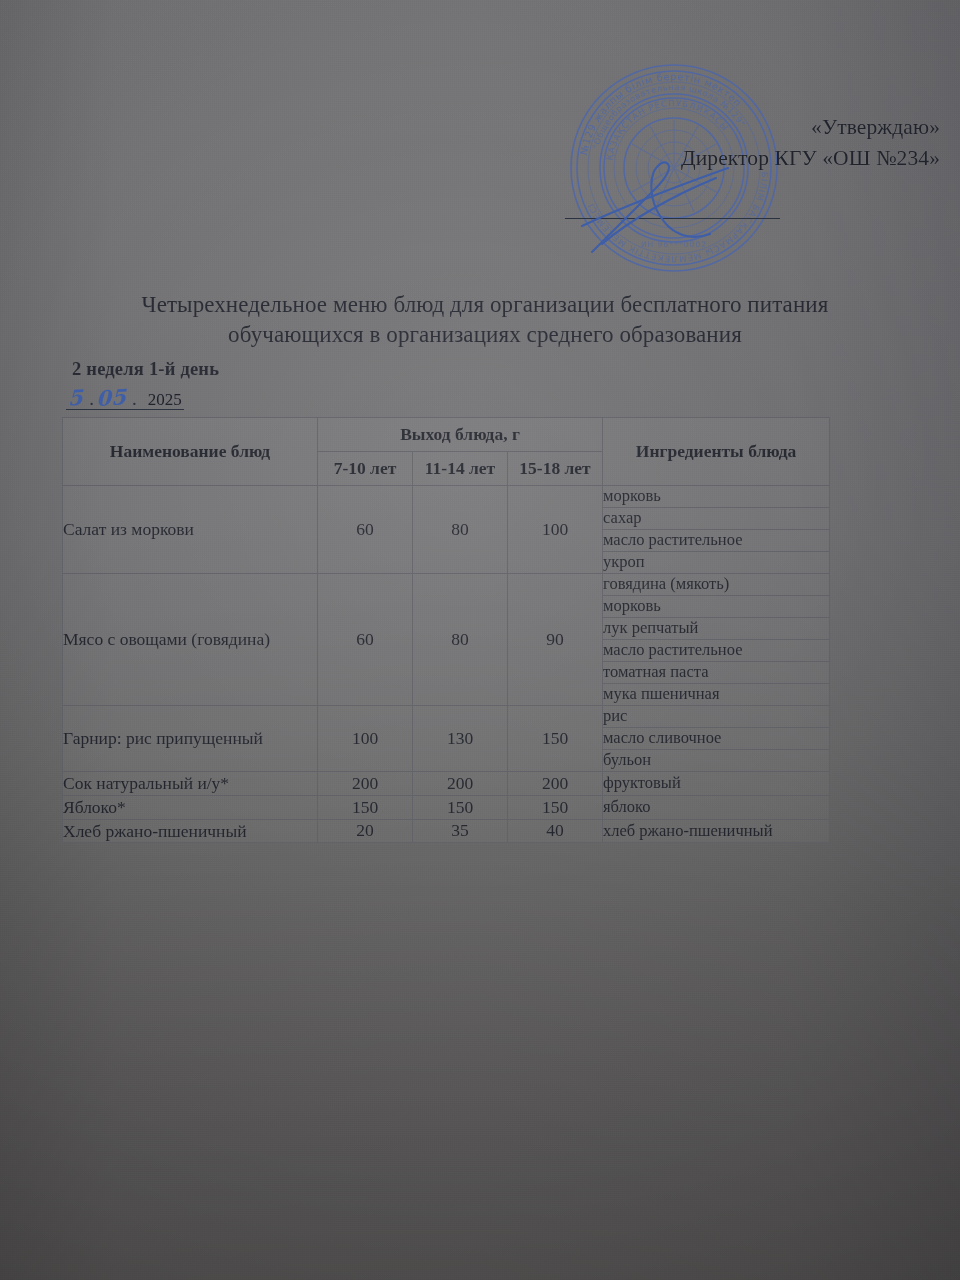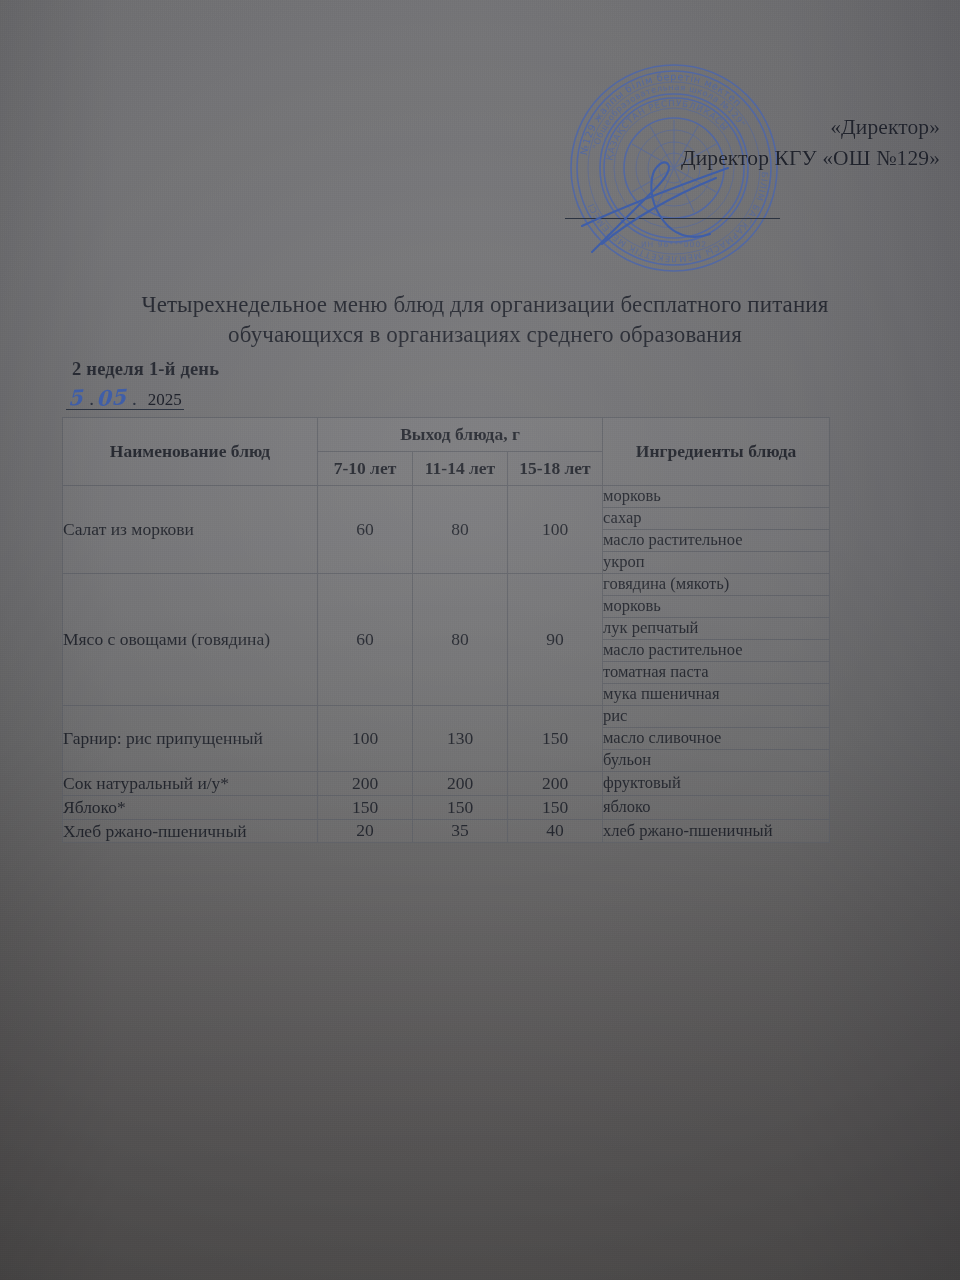--- a/index.html
+++ b/index.html
@@ -268,22 +268,22 @@
     <text font-family="DejaVu Sans, sans-serif" font-size="8.6" fill="#4a66b0" letter-spacing="0.9" opacity="0.8">
       <textPath href="#arcMid" startOffset="6%">ҚАЗАҚСТАН РЕСПУБЛИКАСЫ</textPath>
     </text>
     <text font-family="DejaVu Sans, sans-serif" font-size="8.6" fill="#4a66b0" letter-spacing="0.9" opacity="0.72">
       <textPath href="#arcBot" startOffset="8%">БІЛІМ БАСҚАРМАСЫ МЕМЛЕКЕТТІК МЕКЕМЕСІ</textPath>
     </text>
     <text x="106" y="185" font-family="DejaVu Sans, sans-serif" font-size="7.6" fill="#4a66b0" text-anchor="middle" letter-spacing="1" opacity="0.7">ИН 96***0002</text>
   </svg>
 
   <div id="approval">
-    <span class="ln">«Директор»</span>
-    <span class="ln">Директор КГУ «ОШ №129»</span>
+    <span class="ln">«Утверждаю»</span>
+    <span class="ln">Директор КГУ «ОШ №234»</span>
   </div>
   <div id="sig-line"></div>
   <svg id="sig-ink" viewBox="0 0 210 110">
     <g fill="none" stroke="#3f5ea8" stroke-width="2.1" stroke-linecap="round">
       <path d="M16,104 C36,84 58,62 78,42 C88,32 96,22 92,16 C88,11 78,18 76,30 C73,48 80,66 92,78 C102,88 118,92 134,86"></path>
       <path d="M6,78 C40,62 96,40 152,20"></path>
       <path d="M26,96 C54,72 96,48 140,30"></path>
     </g>
   </svg>
 

